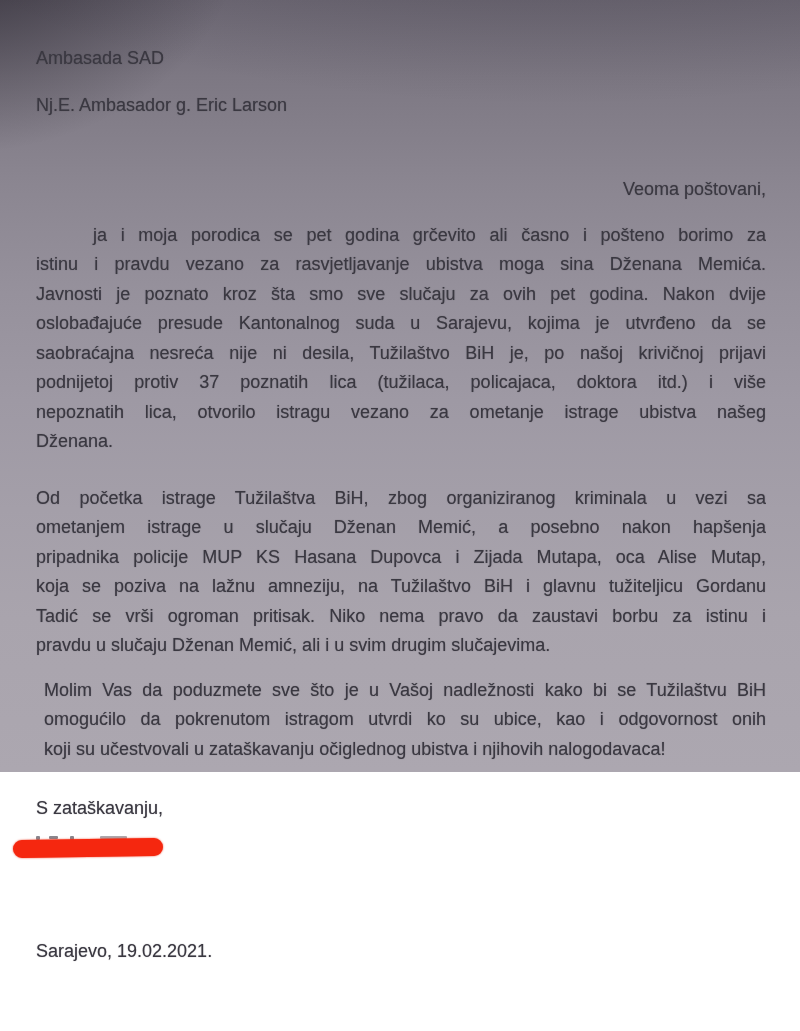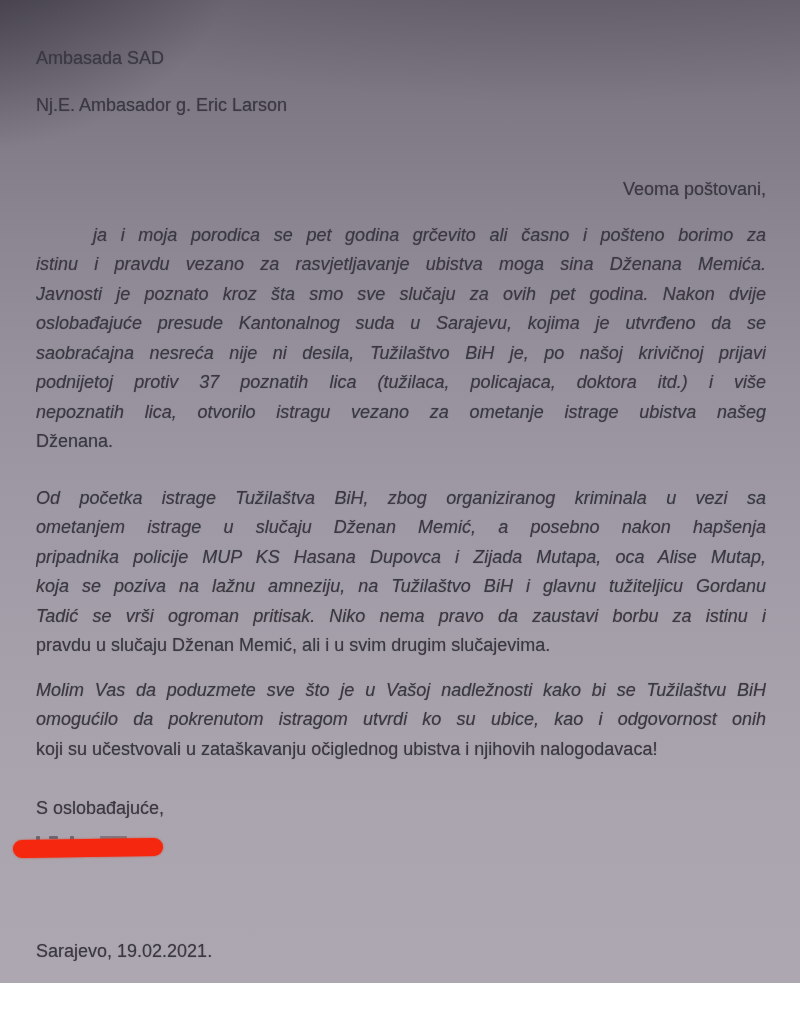--- a/index.html
+++ b/index.html
@@ -5,21 +5,21 @@
   html, body { margin: 0; padding: 0; }
   body {
     width: 800px;
     height: 1031px;
     overflow: hidden;
     font-family: "Liberation Sans", "DejaVu Sans", sans-serif;
   }
   .photo {
     position: relative;
     width: 800px;
-    height: 983px;
+    height: 772px;
     background: linear-gradient(to bottom,
       #6f6a76 0%, #7d7883 10%, #8b8691 24%, #96919c 38%,
       #9e99a4 52%, #a49fa9 66%, #a9a4ad 80%, #aca7b0 100%);
   }
   
   .photo::before {
     content: "";
     position: absolute;
     inset: 0;
     pointer-events: none;
@@ -36,36 +36,35 @@
     line-height: 29.5px;
     text-shadow: 0 0 1px rgba(56,54,62,0.55);
   }
   .lline { text-align: left; }
   .jline {
     text-align: justify;
     text-align-last: justify;
     text-justify: inter-word;
     white-space: nowrap;
     overflow: hidden;
-    font-style: italic;
   }
   .endline {
     text-align: right;
     text-align-last: left;
     white-space: nowrap;
     overflow: hidden;
   }
   .first-indent { padding-left: 57px; }
 
   .recipient-1 { margin-top: 44px; }
   .recipient-2 { margin-top: 17px; }
   .salutation  { margin-top: 55px; text-align: right; }
   .para-1      { margin-top: 16px; }
   .para-2      { margin-top: 27px; }
-  .para-3      { margin-top: 15px; }
+  .para-3      { margin-top: 15px; margin-left: 8px; }
   .closing     { margin-top: 30px; }
   .signature   { margin-top: 18px; }
 
   .redaction-wrap {
     position: relative;
     margin-top: 11px;
     margin-left: -23px;
     width: 166px;
     height: 23px;
   }
@@ -125,21 +124,21 @@
       <div class="jline">Tadić se vrši ogroman pritisak. Niko nema pravo da zaustavi borbu za istinu i</div>
       <div class="endline">pravdu u slučaju Dženan Memić, ali i u svim drugim slučajevima.</div>
     </div>
 
     <div class="para-3">
       <div class="jline">Molim Vas da poduzmete sve što je u Vašoj nadležnosti kako bi se Tužilaštvu BiH</div>
       <div class="jline">omogućilo da pokrenutom istragom utvrdi ko su ubice, kao i odgovornost onih</div>
       <div class="endline">koji su učestvovali u zataškavanju očiglednog ubistva i njihovih nalogodavaca!</div>
     </div>
 
-    <div class="lline closing">S oslobađajuće,</div>
+    <div class="lline closing">S zataškavanju,</div>
 
 
     <div class="redaction-wrap">
       <span class="remnant r1"></span>
       <span class="remnant r2"></span>
       <span class="remnant r3"></span>
       <span class="remnant r4"></span>
       <div class="redaction-bar"></div>
     </div>
 

